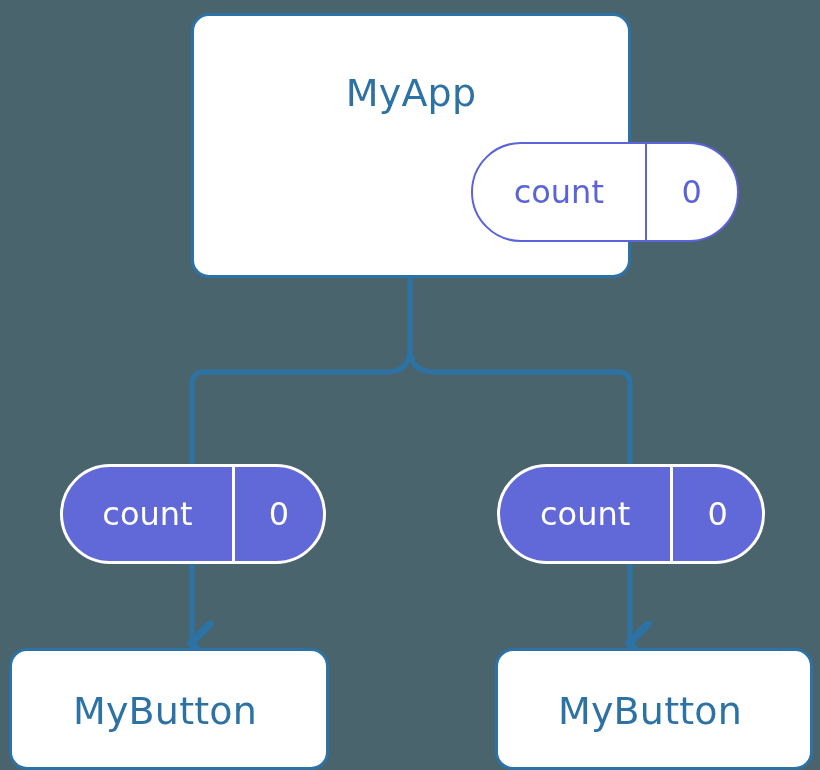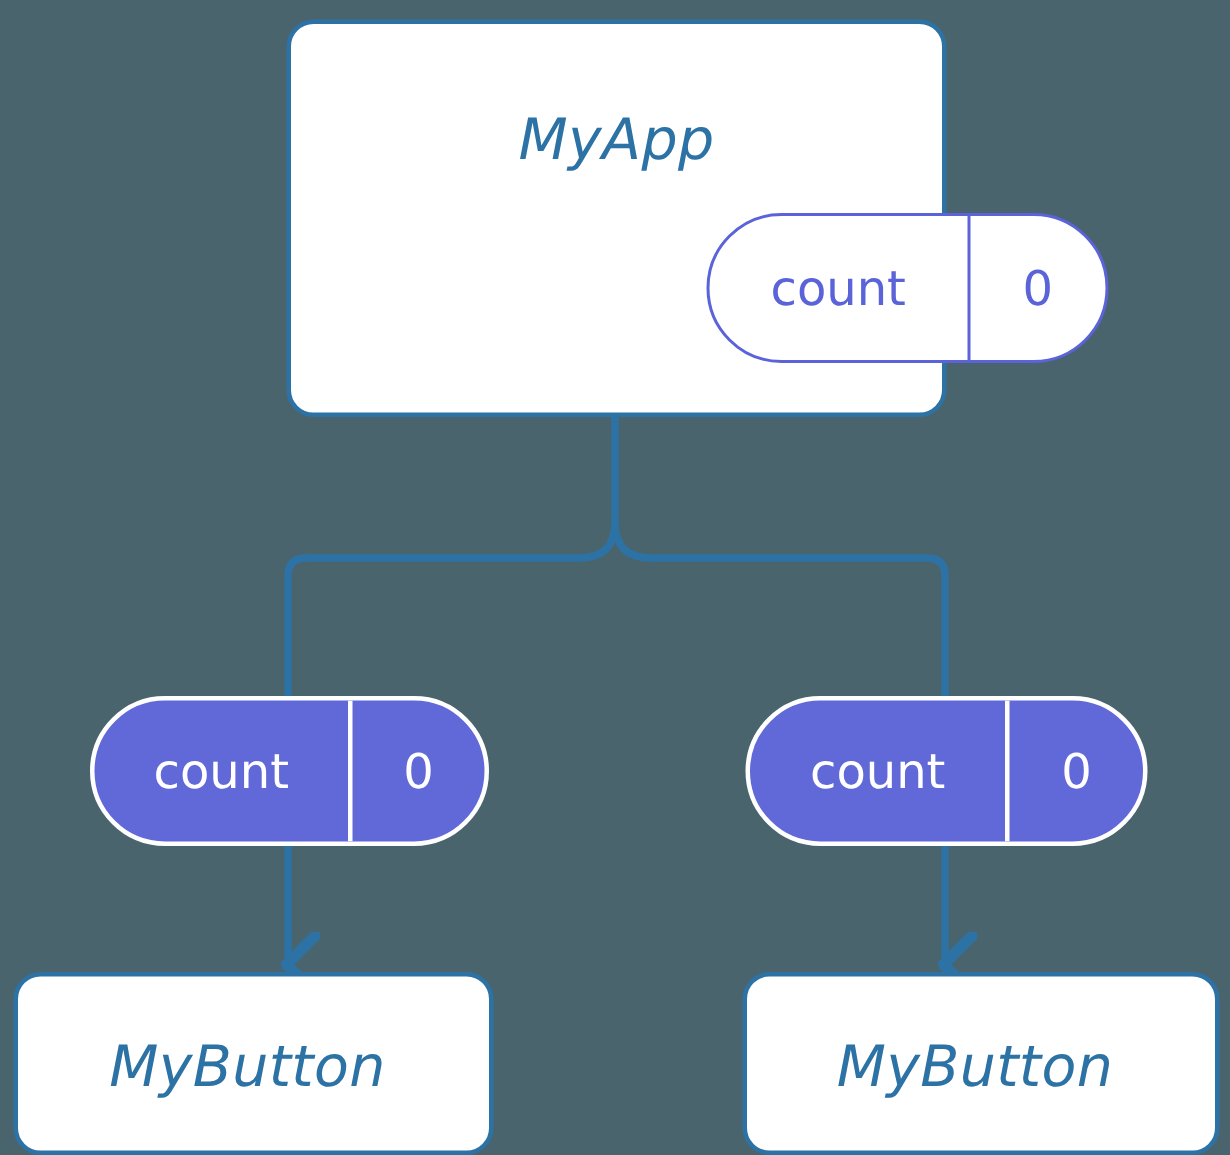--- a/index.html
+++ b/index.html
@@ -34,21 +34,20 @@
     border-radius: 18px;
     box-sizing: border-box;
   }
   .comp-title {
     color: #2d72a5;
     font-size: 38px;
     letter-spacing: 0.2px;
     text-align: center;
     white-space: nowrap;
     font-family: "DejaVu Sans", sans-serif;
-    font-style: italic;
   }
 
   
   #myapp-box {
     left: 191px;
     top: 13px;
     width: 440px;
     height: 265px;
   }
   #myapp-title {

